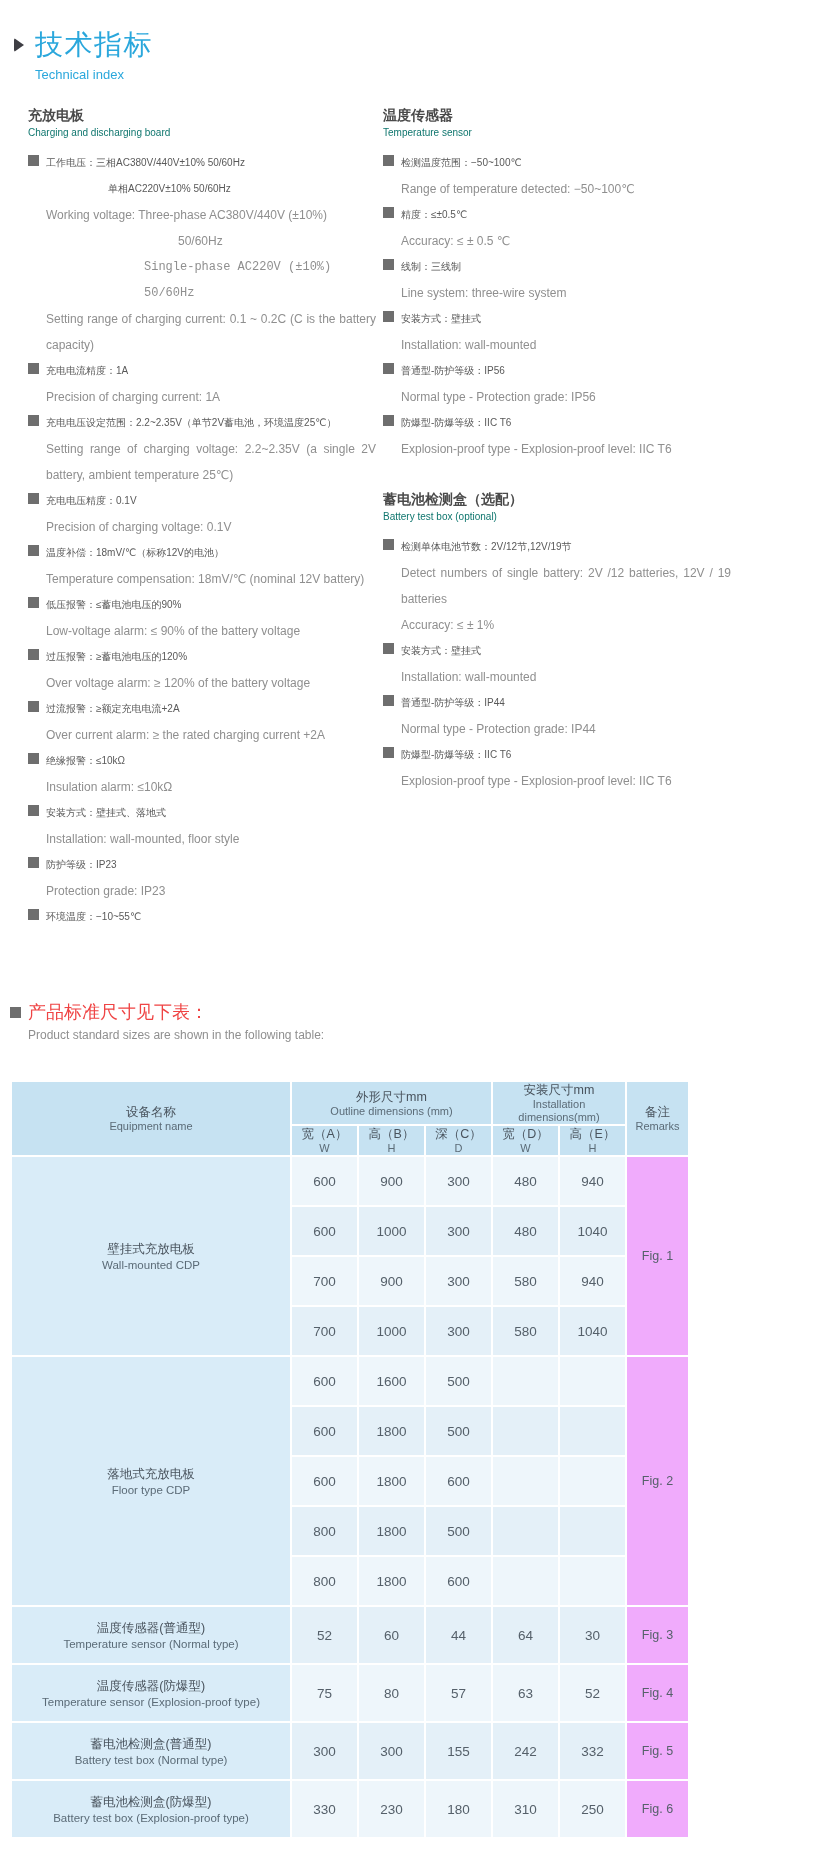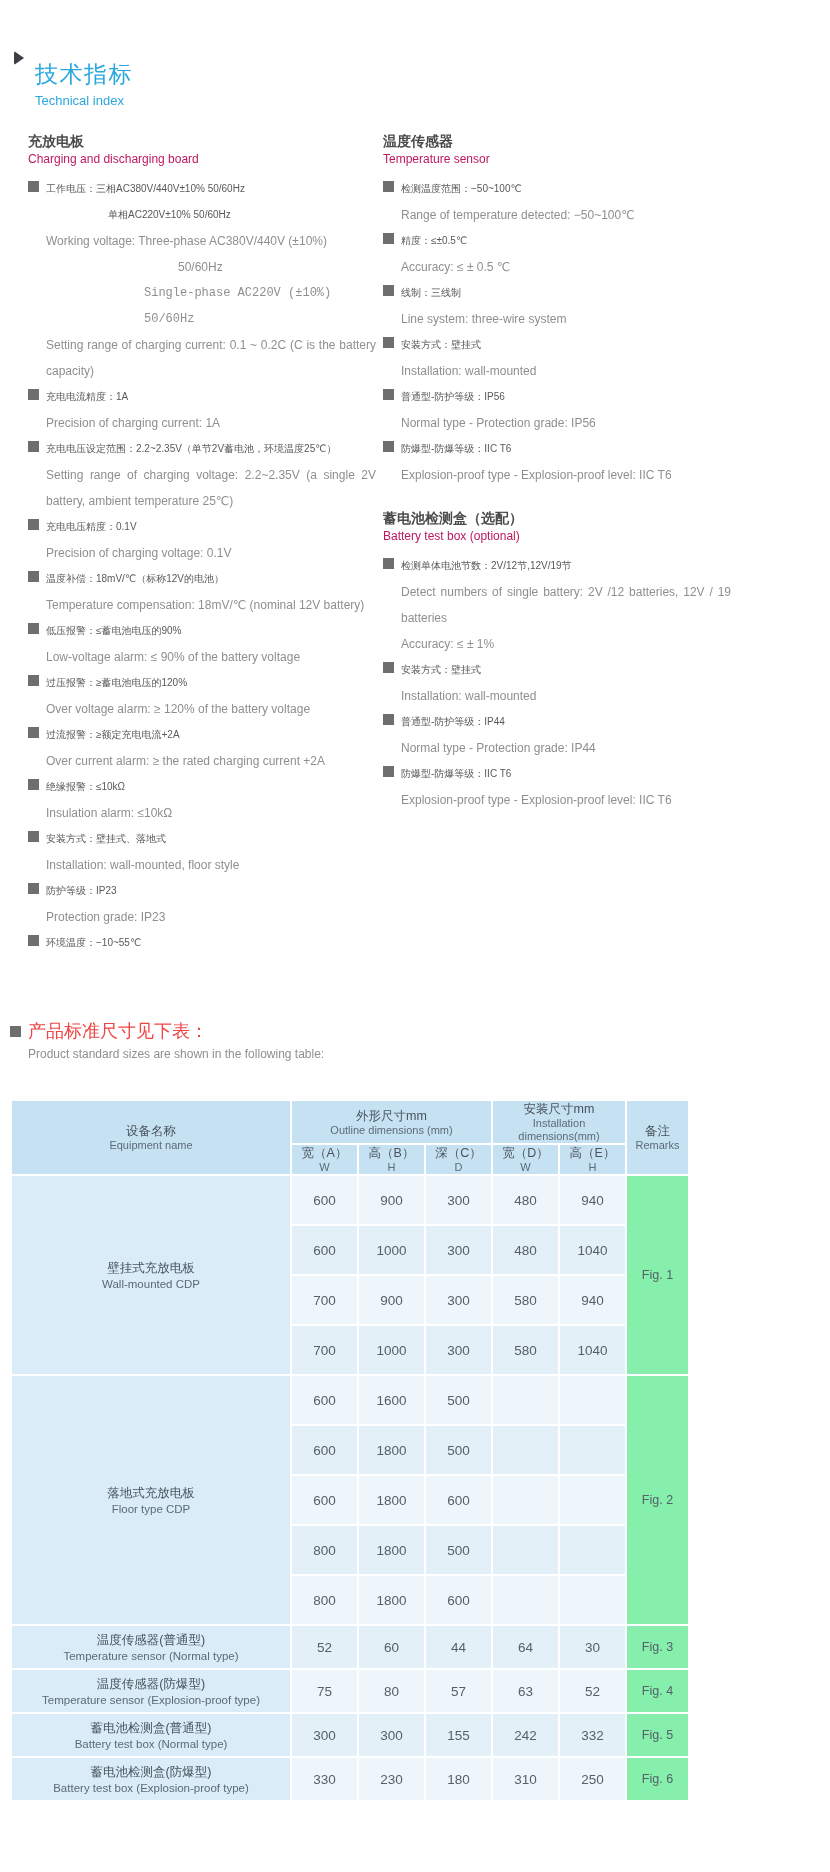--- a/index.html
+++ b/index.html
@@ -17,53 +17,53 @@
     font-family:"Liberation Sans","DejaVu Sans",sans-serif;
     color:#595959;
   }
   .page{padding-top:26px;}
 
   
   .hdr{margin-left:14px;}
   .t-row{display:flex;align-items:center;}
   .tri{width:0;height:0;border-top:7px solid transparent;border-bottom:7px solid transparent;
        border-left:10px solid #3e3e44;border-radius:2px;margin-right:11px;}
-  .title{font-size:23px;color:var(--accent);letter-spacing:1.5px;margin-top:33px;}
+  .title{font-size:28px;color:var(--accent);letter-spacing:1.5px;}
   .subtitle{margin-left:21px;margin-top:3px;font-size:13px;color:var(--accent);}
 
   
   .cols{display:flex;margin-left:28px;margin-top:24px;}
   .col{width:352px;}
   .col + .col{margin-left:3px;}
-  .spec-section{margin-bottom:21px;}
+  .spec-section{margin-bottom:28px;}
   .sec-cn{font-size:14px;font-weight:bold;color:#4a4a4a;line-height:19px;}
-  .sec-en{font-size:12px;color:#be185d;line-height:16px;margin-bottom:9px;}
+  .sec-en{font-size:10px;color:#0f766e;line-height:16px;margin-bottom:9px;}
   .item .cn{font-size:10px;color:#595959;line-height:26px;}
   .sq{display:inline-block;width:11px;height:11px;background:#6e6e6e;margin-right:7px;}
   .item .en{font-size:12px;color:#8f8f8f;line-height:26px;padding-right:4px;}
   .item .en.just{text-align:justify;}
 
   
   .note{margin:42px 0 0 10px;}
   .note-cn{font-size:18px;color:#ef4444;line-height:24px;}
   .note-en{font-size:12px;color:#8f8f8f;line-height:22px;padding-left:18px;}
 
   
   table.sizes{margin:34px 0 0 10px;border-collapse:separate;border-spacing:2px;background:#fff;}
   th,td{padding:0 2px;text-align:center;vertical-align:middle;font-weight:normal;}
   th.hm{background:var(--th-bg);height:42px;}
   th.h2{background:var(--th-bg);height:28px;}
   .h-cn{font-size:12.5px;color:#49535d;line-height:16px;}
   .h-en{font-size:11px;color:#5b6b77;line-height:13px;}
   td.num{font-size:13.5px;color:var(--tbl-text);height:48px;}
-  tr.tall td.num{height:42px;}
+  tr.tall td.num{height:56px;}
   td.eq{background:var(--eq-bg);}
   .eq-cn{font-size:12.5px;color:#49535d;line-height:17px;}
   .eq-en{font-size:11.5px;color:#5b6b77;line-height:14px;}
-  td.rk{background:#86efac;font-size:12.5px;color:var(--tbl-text);}
+  td.rk{background:#f0abfc;font-size:12.5px;color:var(--tbl-text);}
   td.ra{background:var(--row-a);}
   td.rb{background:var(--row-b);}
 </style>
 </head>
 <body>
 
 <div class="page">
 
   <div class="hdr">
     <div class="t-row">

